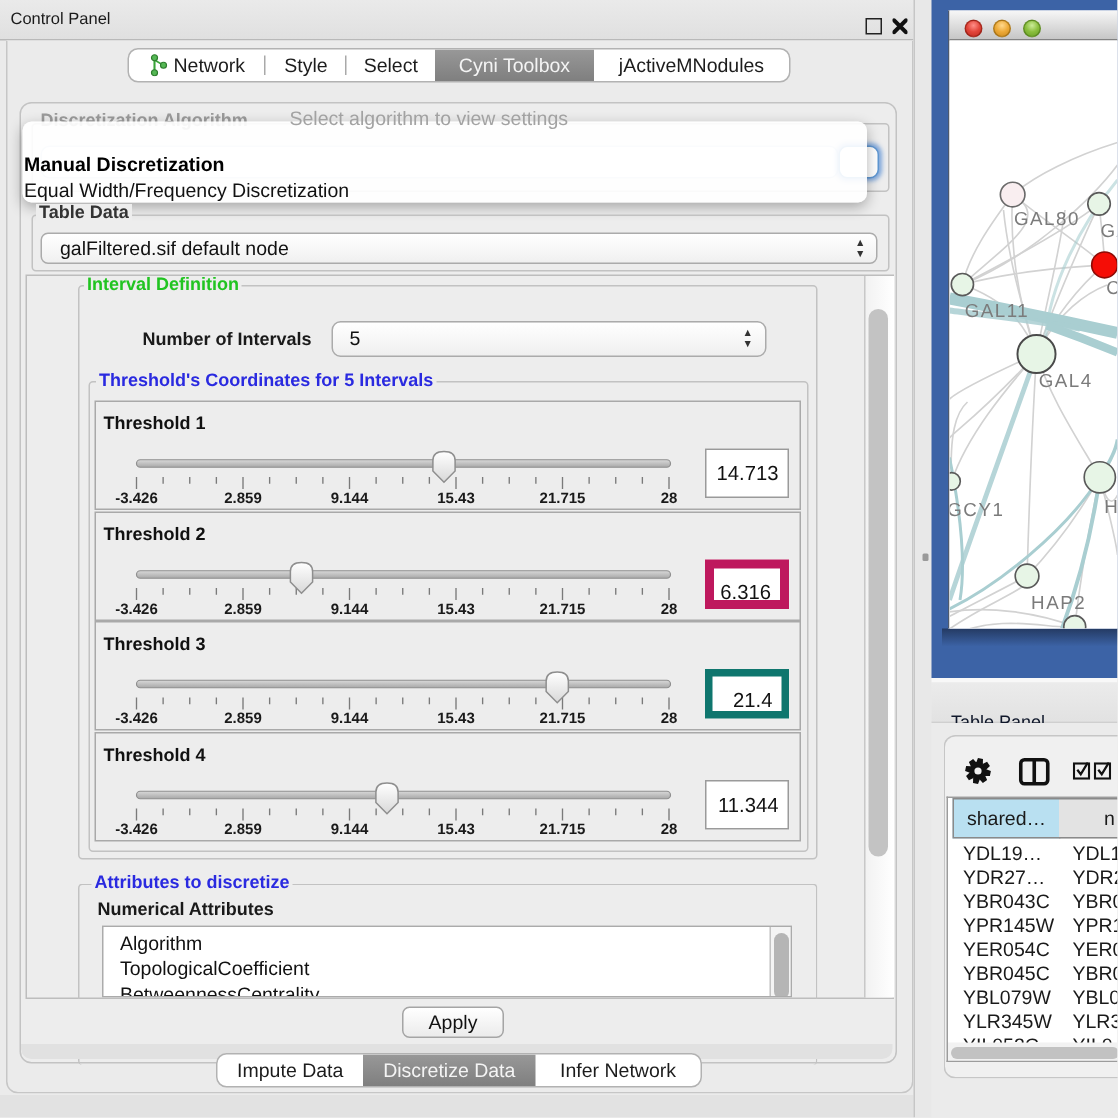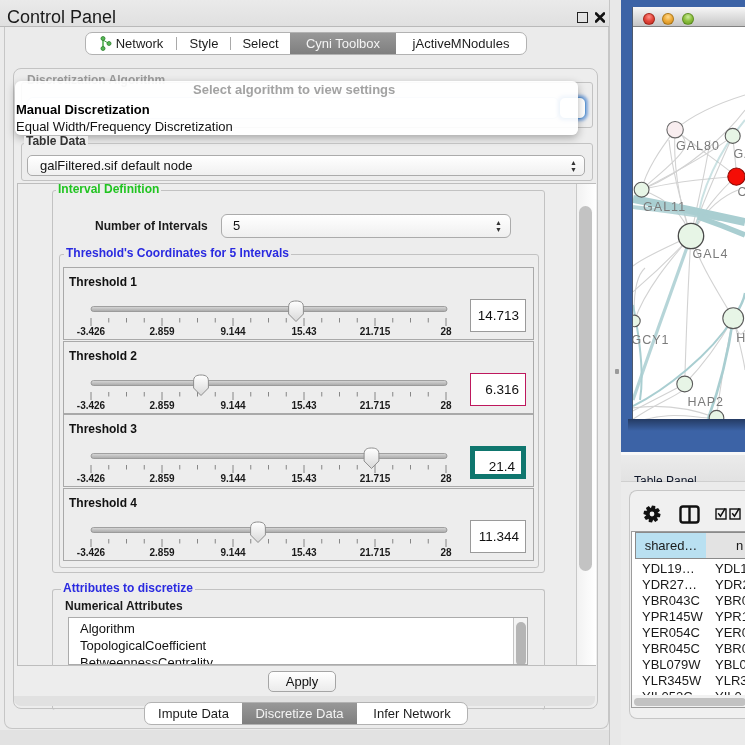--- a/index.html
+++ b/index.html
@@ -10,21 +10,21 @@
 .grptitle{position:absolute;font-size:12px;font-weight:bold;color:#333;background:#ededed;padding:0 2px;line-height:11px;}
 </style>
 </head>
 <body>
 
 
 <div class="abs" style="left:0;top:0;width:609px;height:745px;background:#ebebeb;"></div>
 
 
 <div class="abs" style="left:0;top:0;width:609px;height:26px;background:linear-gradient(#eaeaea,#e0e0e0);border-bottom:1px solid #b9b9b9;"></div>
-<div class="abs" style="left:7px;top:7px;font-size:18px;color:#1a1a1a;">Control Panel</div>
+<div class="abs" style="left:7px;top:7px;font-size:11px;color:#1a1a1a;">Control Panel</div>
 <div class="abs" style="left:577px;top:12px;width:9px;height:9px;border:1.5px solid #222;"></div>
 <svg class="abs" style="left:595px;top:12px;" width="10" height="11" viewBox="0 0 10 11">
     <path d="M1 1.5 L9 9.5 M9 1.5 L1 9.5" stroke="#111" stroke-width="2.6" stroke-linecap="round"></path>
   </svg>
 
 
 <div class="abs" style="left:4px;top:27px;width:603px;height:701px;background:#ebebeb;border:1px solid #c6c6c6;border-top:none;border-radius:0 0 8px 8px;"></div>
 
 
 <div class="abs" style="left:13px;top:68px;width:583px;height:639px;background:#ededed;border:1px solid #c3c3c3;border-radius:8px;"></div>
@@ -47,21 +47,21 @@
 <div class="abs" style="left:176px;top:37px;width:1px;height:13px;background:#a9a9a9;"></div>
 <div class="abs" style="left:230px;top:37px;width:1px;height:13px;background:#a9a9a9;"></div>
 
 
 <div class="grpbox" style="left:21px;top:82px;width:570px;height:44px;"></div>
 <div class="grptitle" style="left:25px;top:75px;color:#9b9b9b;background:transparent;">Discretization Algorithm</div>
 <div class="abs" style="left:27px;top:97px;width:532px;height:22px;background:#fbfcfe;border:1px solid #c5d4e8;border-radius:6px;box-sizing:border-box;"></div><div class="abs" style="left:559px;top:97px;width:27px;height:22px;background:#fff;border:1.5px solid #5f97d2;border-radius:6px;box-shadow:0 0 3px 1.5px rgba(100,150,215,0.8);box-sizing:border-box;"></div>
 
 
 <div class="abs" style="left:15px;top:81px;width:563px;height:54px;background:rgba(255,255,255,0.91);border-radius:6px;box-shadow:0 3px 9px rgba(0,0,0,0.30);"></div>
-<div class="abs" style="left:193px;top:82px;font-size:13px;color:#a2a2a2;font-weight:bold;">Select algorithm to view settings</div>
+<div class="abs" style="left:193px;top:71px;font-size:13px;color:#a2a2a2;">Select algorithm to view settings</div>
 <div class="abs" style="left:16px;top:102px;font-size:13px;font-weight:bold;color:#000;">Manual Discretization</div>
 <div class="abs" style="left:16px;top:119px;font-size:13px;color:#111;">Equal Width/Frequency Discretization</div>
 
 
 <div class="grpbox" style="left:21px;top:143px;width:570px;height:36px;"></div>
 <div class="grptitle" style="left:24px;top:136px;">Table Data</div>
 <div class="abs" style="left:27px;top:155px;width:558px;height:21px;background:linear-gradient(#ffffff,#f0f0f0);border:1px solid #ababab;border-radius:5px;box-sizing:border-box;"></div>
 <div class="abs" style="left:40px;top:158px;font-size:13px;color:#111;">galFiltered.sif default node</div>
 <div class="abs" style="left:570px;top:160px;font-size:7px;color:#333;line-height:6.5px;">▲<br>▼</div>
 
@@ -126,21 +126,21 @@
       <rect x="27" y="38.5" width="356" height="5" rx="2.5" fill="url(#trk)" stroke="#8f8f8f" stroke-width="0.8"></rect>
       <path d="M27.00 50 v8 M44.75 50 v4.5 M62.50 50 v4.5 M80.25 50 v4.5 M98.00 50 v8 M115.75 50 v4.5 M133.50 50 v4.5 M151.25 50 v4.5 M169.00 50 v8 M186.75 50 v4.5 M204.50 50 v4.5 M222.25 50 v4.5 M240.00 50 v8 M257.75 50 v4.5 M275.50 50 v4.5 M293.25 50 v4.5 M311.00 50 v8 M328.75 50 v4.5 M346.50 50 v4.5 M364.25 50 v4.5 M382.00 50 v8" stroke="#7a7a7a" stroke-width="0.9"></path>
       <text x="27" y="67" font-size="10" font-weight="bold" fill="#1a1a1a" text-anchor="middle" font-family="Liberation Sans">-3.426</text>
       <text x="98" y="67" font-size="10" font-weight="bold" fill="#1a1a1a" text-anchor="middle" font-family="Liberation Sans">2.859</text>
       <text x="169" y="67" font-size="10" font-weight="bold" fill="#1a1a1a" text-anchor="middle" font-family="Liberation Sans">9.144</text>
       <text x="240" y="67" font-size="10" font-weight="bold" fill="#1a1a1a" text-anchor="middle" font-family="Liberation Sans">15.43</text>
       <text x="311" y="67" font-size="10" font-weight="bold" fill="#1a1a1a" text-anchor="middle" font-family="Liberation Sans">21.715</text>
       <text x="382" y="67" font-size="10" font-weight="bold" fill="#1a1a1a" text-anchor="middle" font-family="Liberation Sans">28</text>
       <path d="M129.6 46 L137.0 53.5 L144.4 46 L144.4 39 C144.4 34.3 141.4 33 137.0 33 C132.6 33 129.6 34.3 129.6 39 Z" fill="url(#thg)" stroke="#8e8e8e" stroke-width="1"></path>
     </svg>
-  <div style="position:absolute;left:406px;top:31px;width:56px;height:33px;background:#fff;border:1px solid #be185d;box-sizing:border-box;font-size:13.5px;color:#111;text-align:right;line-height:31px;padding-right:6px;">6.316</div>
+  <div style="position:absolute;left:406px;top:31px;width:56px;height:33px;background:#fff;border:6px solid #be185d;box-sizing:border-box;font-size:13.5px;color:#111;text-align:right;line-height:31px;padding-right:6px;">6.316</div>
 </div>
 <div class="abs" style="left:63px;top:414px;width:471px;height:73px;border:1px solid #a9a9a9;box-sizing:border-box;">
   <div style="position:absolute;left:5px;top:7px;font-size:12px;font-weight:bold;color:#111;">Threshold 3</div>
   <svg width="471" height="73" style="position:absolute;left:0;top:0;">
       <defs>
         <linearGradient id="thg" x1="0" y1="0" x2="0" y2="1">
           <stop offset="0" stop-color="#ffffff"></stop>
           <stop offset="1" stop-color="#d8d8d8"></stop>
         </linearGradient>
       </defs>

